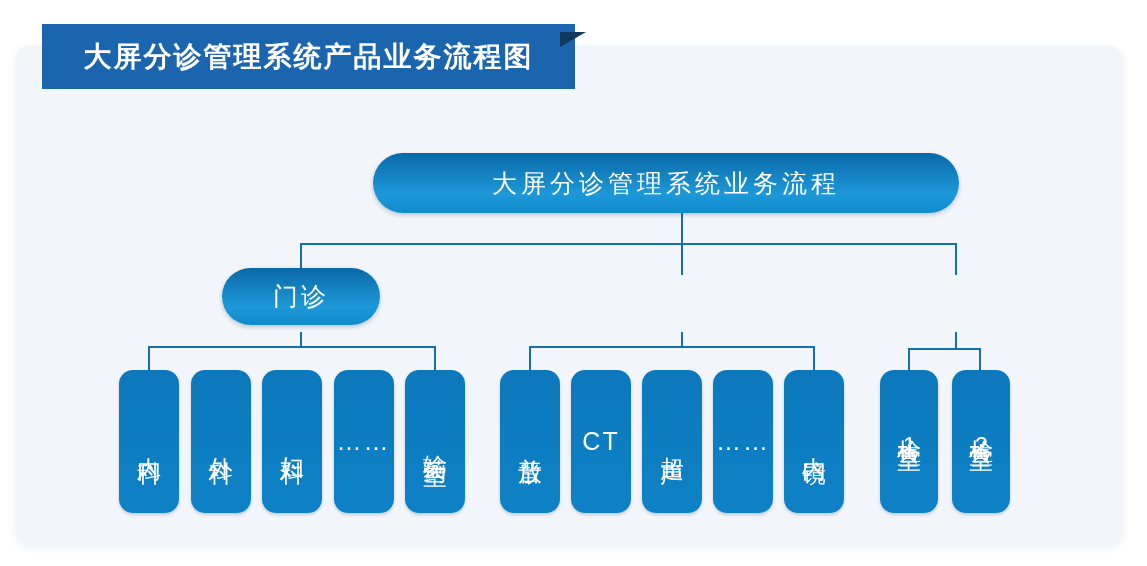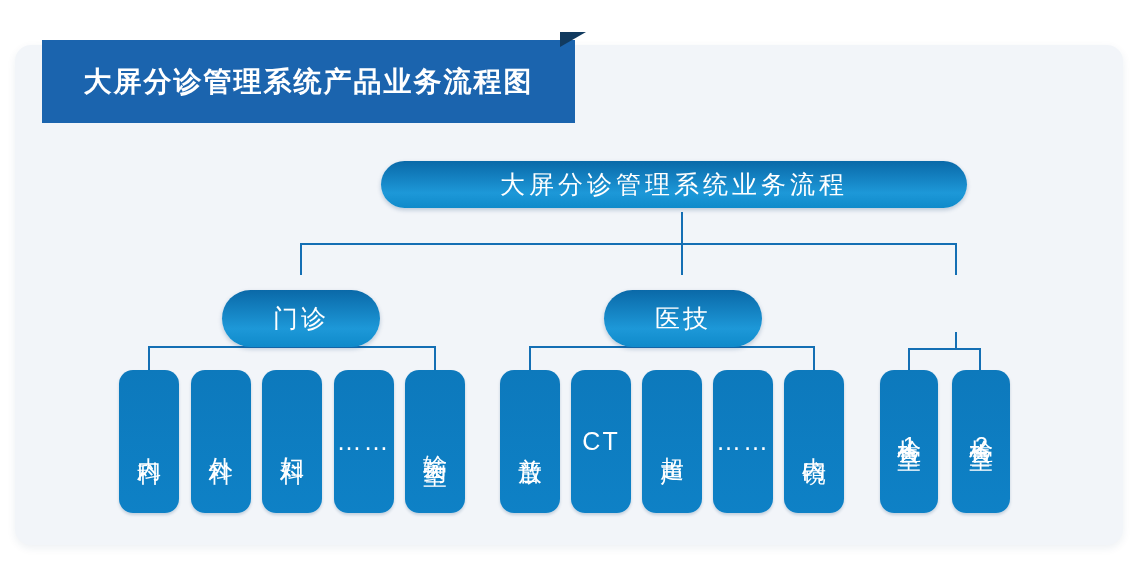--- a/index.html
+++ b/index.html
@@ -7,38 +7,38 @@
     position:relative;width:1147px;height:566px;overflow:hidden;
     font-family:"Liberation Sans","DejaVu Sans",sans-serif;
     --line:#146fb4; --banner:#1b64ae; --fold:#113a5f; --card:#f2f5f9; --leaf:#0e7ec4;
   }
   .card{
     position:absolute;left:15px;top:45px;width:1108px;height:500px;
     background:var(--card);border-radius:16px;
     box-shadow:0 3px 8px rgba(20,60,100,0.08);
   }
   .banner{
-    position:absolute;left:42px;top:40px;width:533px;height:83px;
+    position:absolute;left:42px;top:24px;width:533px;height:65px;
     background:var(--banner);display:flex;align-items:center;justify-content:center;
   }
   .banner span{
     color:#ffffff;font-size:28px;font-weight:bold;letter-spacing:2px;white-space:nowrap;
   }
   .banner-fold{
     position:absolute;left:560px;top:32px;width:0;height:0;
     border-top:15px solid var(--fold);border-right:26px solid transparent;
   }
   .node{
     position:absolute;display:flex;align-items:center;justify-content:center;
     background:linear-gradient(180deg,#0a69a8 0%,#1d98d8 68%,#0f8aca 100%);
     color:#ffffff;box-shadow:0 2px 4px rgba(10,60,110,0.25);
   }
-  .root{left:381px;top:153px;width:586px;height:47px;border-radius:30px;margin-top:8px;}
+  .root{left:373px;top:153px;width:586px;height:60px;border-radius:30px;}
   .root span{font-size:25px;letter-spacing:4px;white-space:nowrap;}
-  .pill{height:57px;top:290px;border-radius:29px;font-family:Liberation Serif, serif;}
+  .pill{height:57px;top:268px;border-radius:29px;font-family:Liberation Serif, serif;}
   .pill span{font-size:25px;letter-spacing:3px;white-space:nowrap;}
   .pill-0{left:222px;width:158px;}
   .pill-1{left:604px;width:158px;}
   .pill-2{left:872px;width:170px;}
   .line{position:absolute;background:var(--line);}
   .row{position:absolute;top:370px;display:flex;justify-content:space-between;}
   .row-0{left:119px;width:346px;}
   .row-1{left:500px;width:344px;align-items:center;}
   .row-2{left:880px;width:130px;}
   .leaf{
@@ -86,23 +86,20 @@
   <div class="line" style="left:908px;top:350px;width:2px;height:20px;"></div>
   <div class="line" style="left:979px;top:350px;width:2px;height:20px;"></div>
 
   <div class="node root">
     <span>大屏分诊管理系统业务流程</span>
   </div>
 
   <div class="node pill pill-0">
     <span>门诊</span>
   </div>
-  <div class="node pill pill-1">
-    <span>医技</span>
-  </div>
 
   <div class="row row-0">
       <div class="leaf">
         <span class="vt">内科</span>
       </div>
       <div class="leaf">
         <span class="vt">外科</span>
       </div>
       <div class="leaf">
         <span class="vt">妇科</span>

